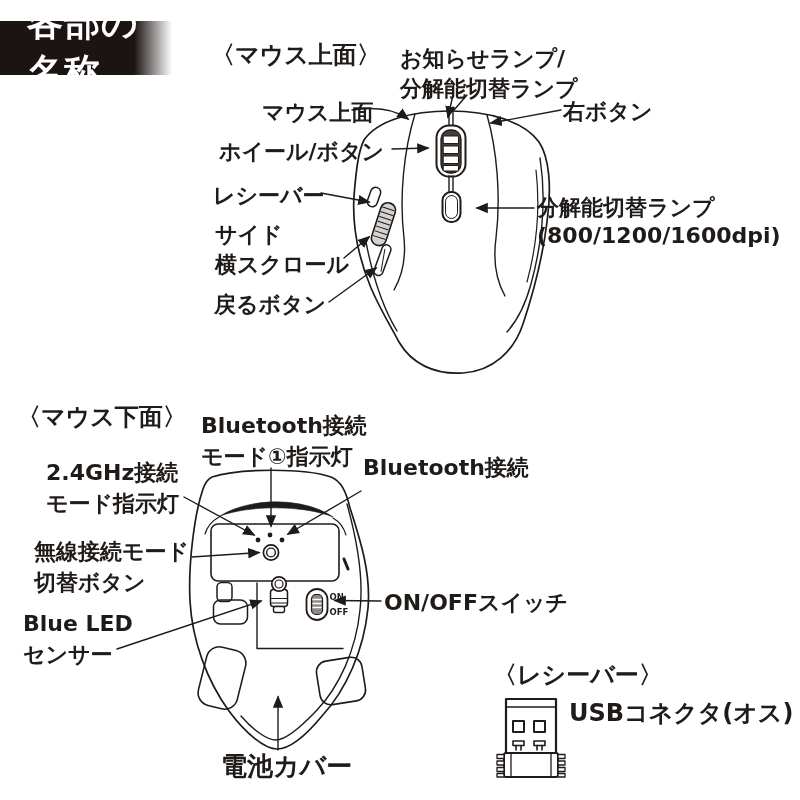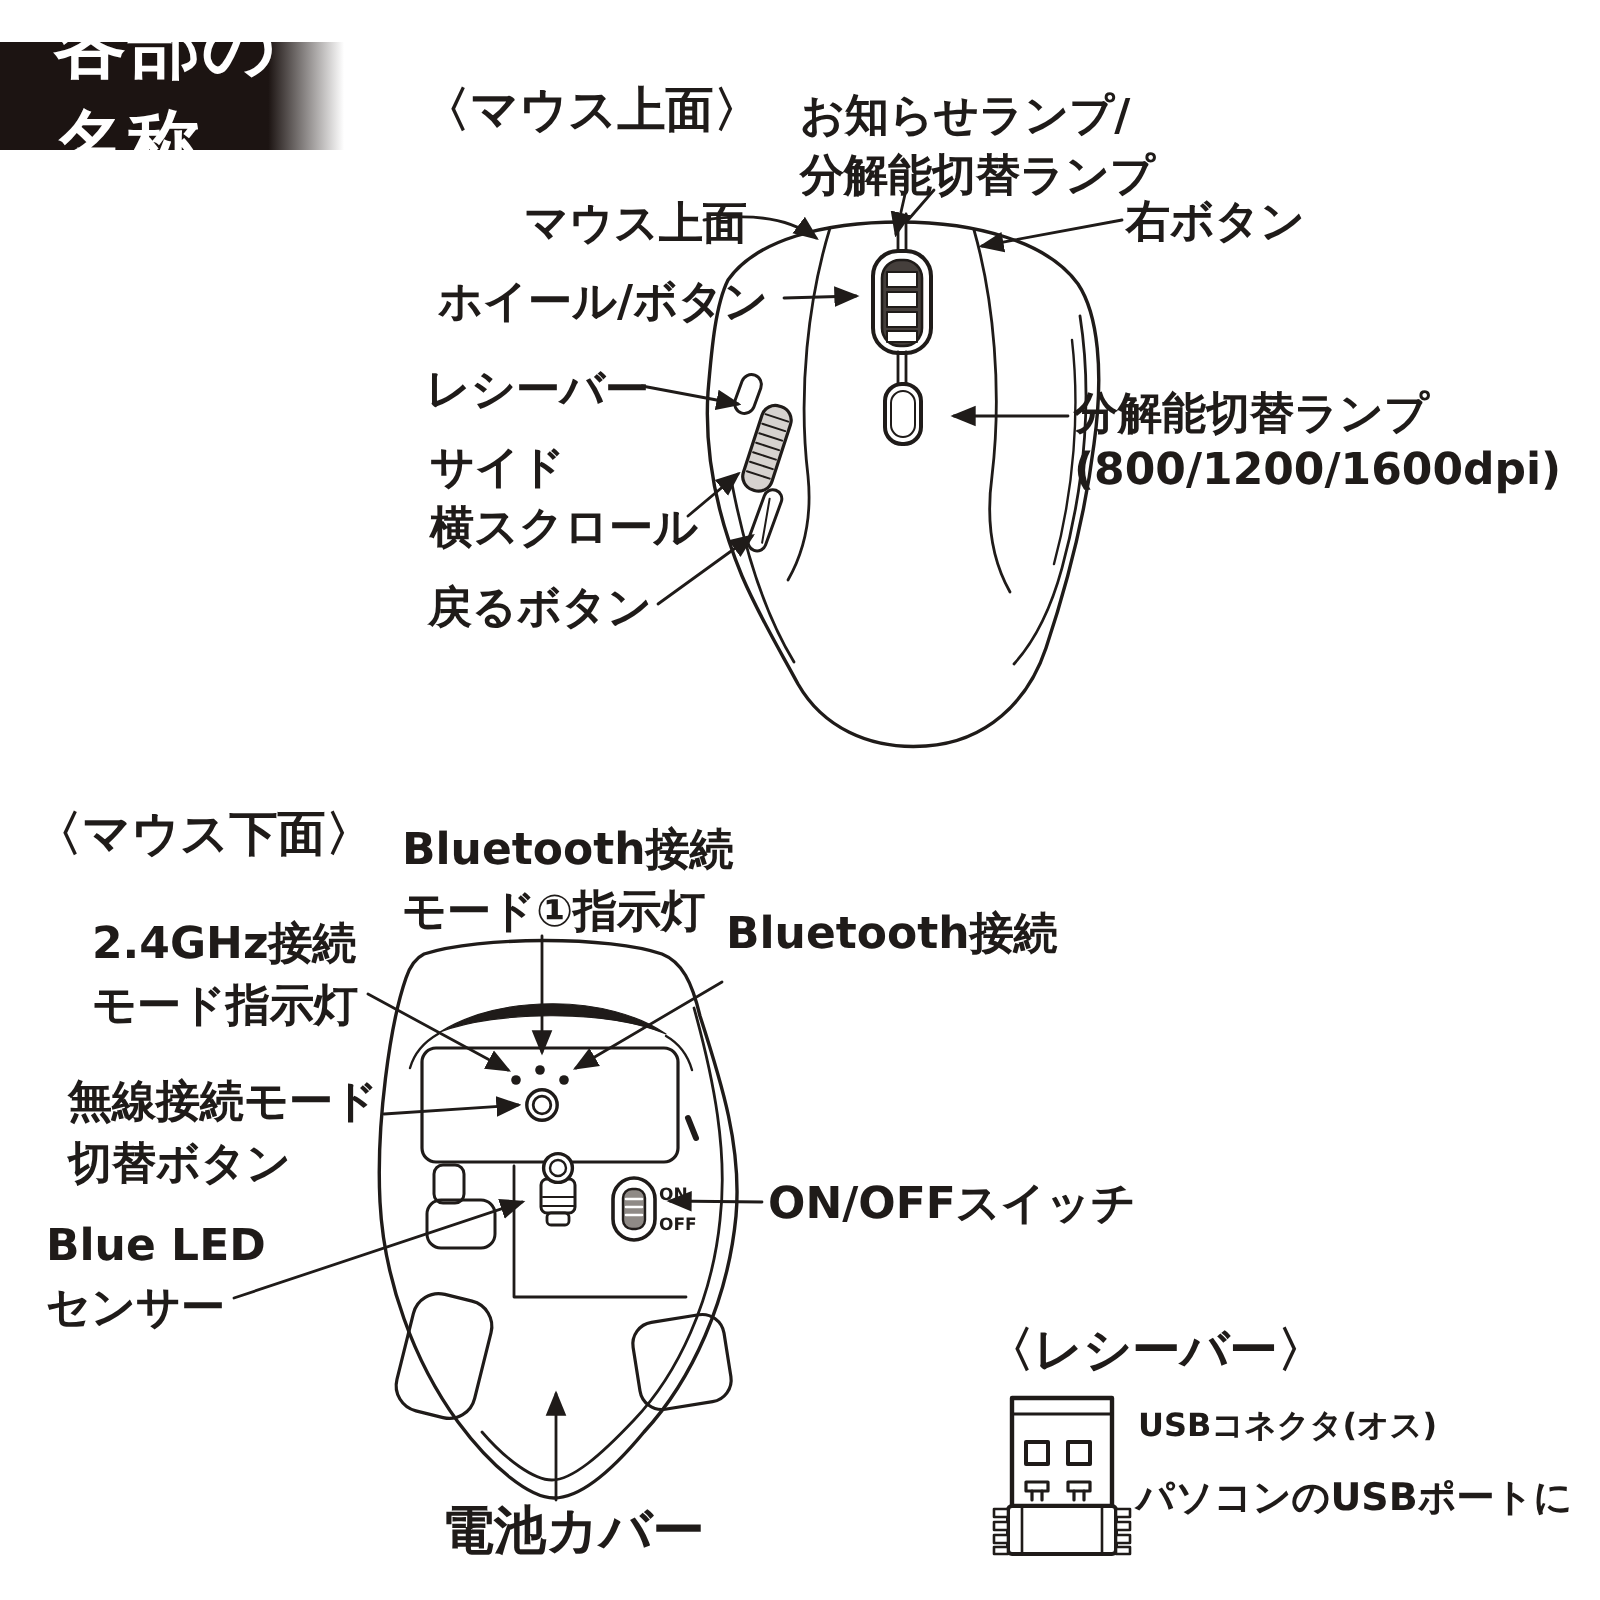--- a/index.html
+++ b/index.html
@@ -215,18 +215,17 @@
     <div>切替ボタン</div>
   </div>
   <div class="lbl" style="left:23px;top:608px;line-height:31px;">
     <div>Blue LED</div>
     <div>センサー</div>
   </div>
   <div class="lbl" style="left:384px;top:588px;">ON/OFFスイッチ</div>
   <div class="lbl big" style="left:221px;top:751px;">電池カバー</div>
 
   <div class="heading" style="left:493px;top:659px;">〈レシーバー〉</div>
-  <div class="lbl" style="left:569px;top:698px;font-size:16px;">USBコネクタ(オス)</div>
+  <div class="lbl" style="left:569px;top:698px;font-size:24px;">USBコネクタ(オス)</div>
   <div class="lbl small" style="left:568px;top:736px;">
-    <div>パソコンのUSBポートに</div>
   </div>
 
 </div>
 
 </body></html>

